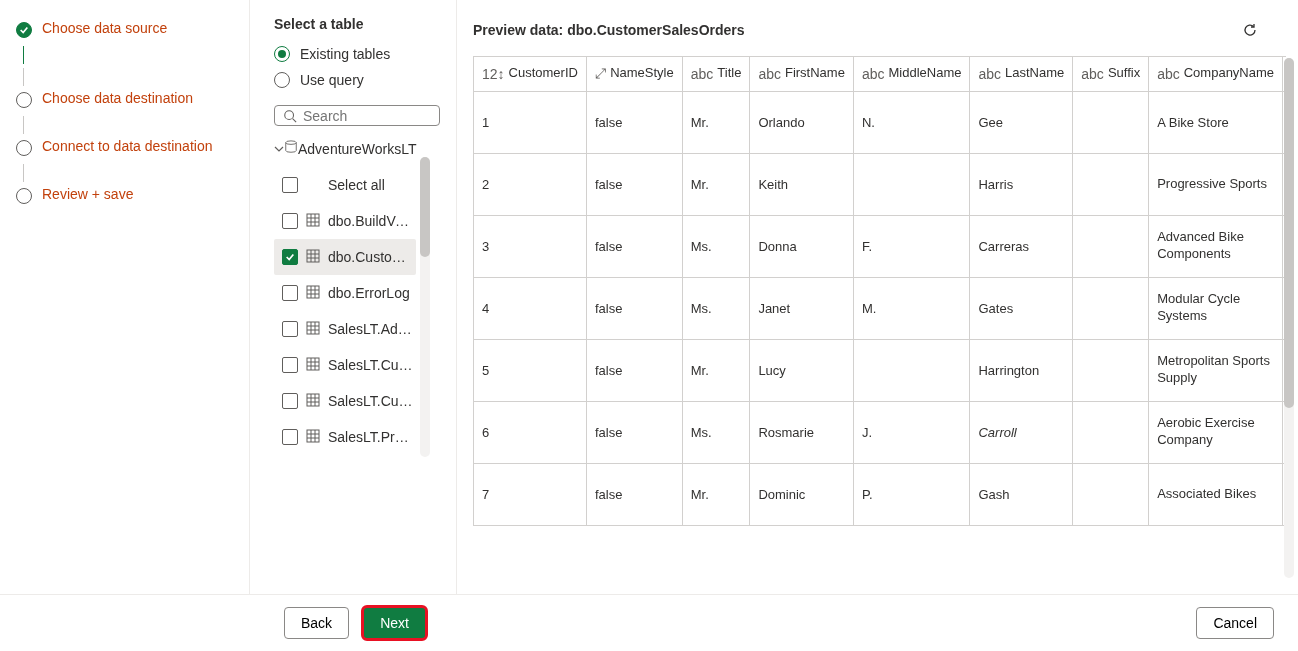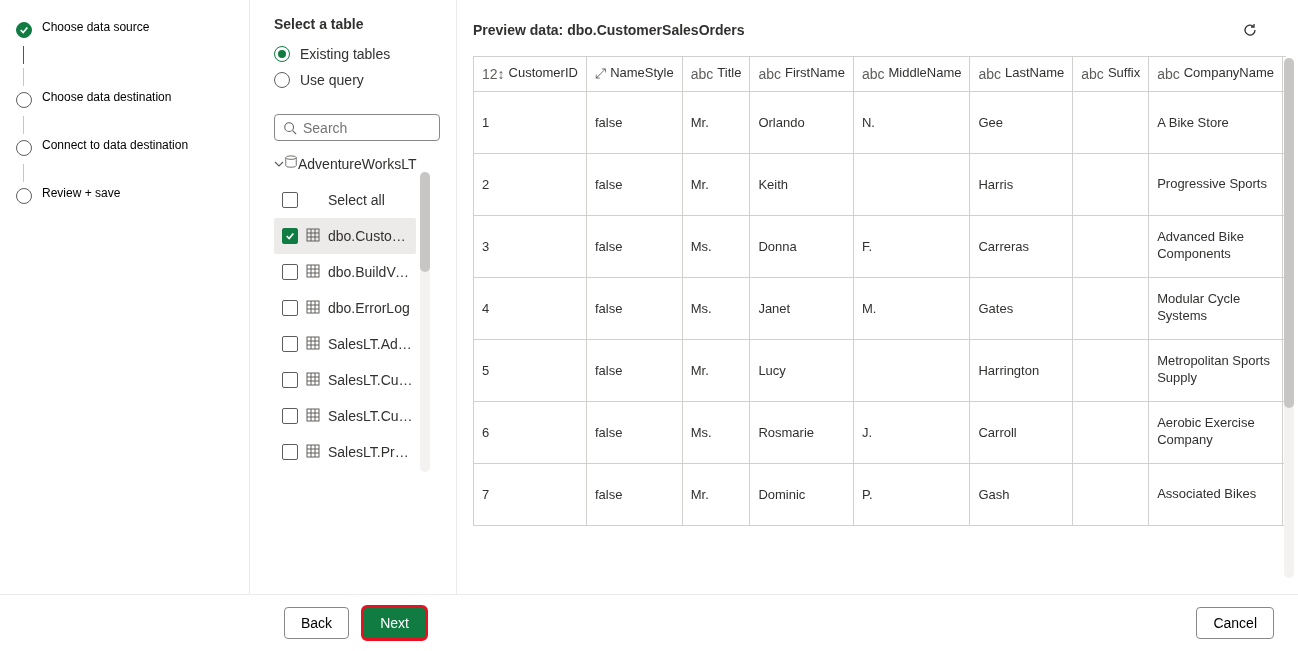--- a/index.html
+++ b/index.html
@@ -11,30 +11,30 @@
   .close-btn svg { width:14px; height:14px; }
   .body { flex:1; display:flex; overflow:hidden; position:relative;}
   .steps { width:250px; border-right:1px solid #edebe9; padding:20px 0 20px 16px; background:#fff; }
   .step { display:flex; align-items:flex-start; gap:10px; margin-bottom:8px; }
   .step-indicator { width:16px; height:16px; border-radius:50%; border:1px solid #605e5c; flex:none; margin-top:2px; }
   .step-indicator.done { background:#107c41; border-color:#107c41; display:flex; align-items:center; justify-content:center; }
   .step-indicator.done svg { width:10px; height:10px; fill:#fff; }
   .step-indicator.filled { background:#107c41; border-color:#107c41; }
   .connector { width:1px; height:18px; background:#107c41; margin-left:7px; margin-bottom:4px; }
   .connector.grey { background:#c8c6c4; }
-  .step-text .title { font-size:12px; color:#000000; }
+  .step-text .title { font-size:14px; color:#c2410c; }
   .step-text .title.active { font-weight:600; }
   .step-text .subtitle { font-size:12px; color:#605e5c; margin-top:2px; }
   .middle { width:190px; padding:16px 0 0 24px; display:flex; flex-direction:column; }
   .mid-title { font-weight:600; margin-bottom:14px; }
   .radio-row { display:flex; align-items:center; gap:10px; margin-bottom:10px; cursor:pointer; }
   .radio-outer { width:16px; height:16px; border:1px solid #107c41; border-radius:50%; display:flex; align-items:center; justify-content:center; flex:none; }
   .radio-outer.unchecked { border-color:#605e5c; }
   .radio-inner { width:8px; height:8px; border-radius:50%; background:#107c41; }
-  .search-box { margin-top:16px; position:relative; display:flex; align-items:center; border:1px solid #8a8886; border-radius:4px; height:27px; padding:0 8px; width:166px; }
+  .search-box { margin-top:7px; position:relative; display:flex; align-items:center; border:1px solid #8a8886; border-radius:4px; height:21px; padding:0 8px; width:166px; }
   .search-box svg { width:14px; height:14px; fill:#605e5c; flex:none; }
   .search-box input { border:none; outline:none; flex:1; margin-left:6px; font-size:14px; background:transparent; color:#323130; }
   .tree { margin-top:14px; font-size:14px; flex:1; overflow:hidden; position:relative; }
   .db-row { display:flex; align-items:center; cursor:pointer; }
   .chev { display:inline-flex; }
   .chev svg { width:10px; height:10px; fill:#605e5c; }
   .db-icon svg { width:14px; height:14px; }
   .table-list { margin-top:10px; position:relative; }
   .scroll-container{ position:relative; display:flex;}
   .tbl-row { display:flex; align-items:center; gap:8px; height:36px; padding:0 2px 0 8px; cursor:pointer; border-radius:2px; width:142px; }
@@ -140,45 +140,45 @@
               </svg></span>
           <span>AdventureWorksLT</span>
         </div>
         <div class="scroll-container">
           <div class="table-list" id="table-list">
               <div class="tbl-row">
                 <span class="checkbox"></span>
                 <span style="width:14px"></span>
                 <span class="label">Select all</span>
               </div>
+              <div class="tbl-row">
+                <span class="checkbox"></span>
+                <span class="tblicon"><svg viewBox="0 0 14 14">
+                    <rect x="1" y="1" width="12" height="12" fill="none" stroke="#605e5c"></rect>
+                    <line x1="1" y1="5" x2="13" y2="5" stroke="#605e5c"></line>
+                    <line x1="1" y1="9" x2="13" y2="9" stroke="#605e5c"></line>
+                    <line x1="5" y1="1" x2="5" y2="13" stroke="#605e5c"></line>
+                    <line x1="9" y1="1" x2="9" y2="13" stroke="#605e5c"></line>
+                  </svg></span>
+                <span class="label">dbo.BuildVe...</span>
+              </div>
               <div class="tbl-row selected">
                 <span class="checkbox checked">
                   <svg viewBox="0 0 12 12">
                     <path d="M2 6 L5 9 L10 3" stroke="#fff" stroke-width="2" fill="none"></path>
                   </svg>
                 </span>
                 <span class="tblicon"><svg viewBox="0 0 14 14">
                     <rect x="1" y="1" width="12" height="12" fill="none" stroke="#605e5c"></rect>
                     <line x1="1" y1="5" x2="13" y2="5" stroke="#605e5c"></line>
                     <line x1="1" y1="9" x2="13" y2="9" stroke="#605e5c"></line>
                     <line x1="5" y1="1" x2="5" y2="13" stroke="#605e5c"></line>
                     <line x1="9" y1="1" x2="9" y2="13" stroke="#605e5c"></line>
                   </svg></span>
                 <span class="label">dbo.Custom...</span>
-              </div>
-              <div class="tbl-row">
-                <span class="checkbox"></span>
-                <span class="tblicon"><svg viewBox="0 0 14 14">
-                    <rect x="1" y="1" width="12" height="12" fill="none" stroke="#605e5c"></rect>
-                    <line x1="1" y1="5" x2="13" y2="5" stroke="#605e5c"></line>
-                    <line x1="1" y1="9" x2="13" y2="9" stroke="#605e5c"></line>
-                    <line x1="5" y1="1" x2="5" y2="13" stroke="#605e5c"></line>
-                    <line x1="9" y1="1" x2="9" y2="13" stroke="#605e5c"></line>
-                  </svg></span>
-                <span class="label">dbo.BuildVe...</span>
               </div>
               <div class="tbl-row">
                 <span class="checkbox"></span>
                 <span class="tblicon"><svg viewBox="0 0 14 14">
                     <rect x="1" y="1" width="12" height="12" fill="none" stroke="#605e5c"></rect>
                     <line x1="1" y1="5" x2="13" y2="5" stroke="#605e5c"></line>
                     <line x1="1" y1="9" x2="13" y2="9" stroke="#605e5c"></line>
                     <line x1="5" y1="1" x2="5" y2="13" stroke="#605e5c"></line>
                     <line x1="9" y1="1" x2="9" y2="13" stroke="#605e5c"></line>
                   </svg></span>
@@ -316,21 +316,21 @@
                 <td style="width: 54px;"></td>
                 <td class="two-line" style="width: 114px; white-space: normal;">Metropolitan Sports Supply</td>
                 <td class="two-line" style="width: 92px; white-space: normal;">adventure-works\shu0</td>
               </tr>
               <tr>
                 <td style="width: 92px;">6</td>
                 <td style="width: 86px;">false</td>
                 <td style="width: 52px;">Ms.</td>
                 <td style="width: 80px;">Rosmarie</td>
                 <td style="width: 100px;">J.</td>
-                <td style="width: 82px;">Carroll</td>
+                <td style="width: 82px; font-style: italic;">Carroll</td>
                 <td style="width: 54px;"></td>
                 <td class="two-line" style="width: 114px; white-space: normal;">Aerobic Exercise Company</td>
                 <td class="two-line" style="width: 92px; white-space: normal;">adventure-works\linda3</td>
               </tr>
               <tr>
                 <td style="width: 92px;">7</td>
                 <td style="width: 86px;">false</td>
                 <td style="width: 52px;">Mr.</td>
                 <td style="width: 80px;">Dominic</td>
                 <td style="width: 100px;">P.</td>

